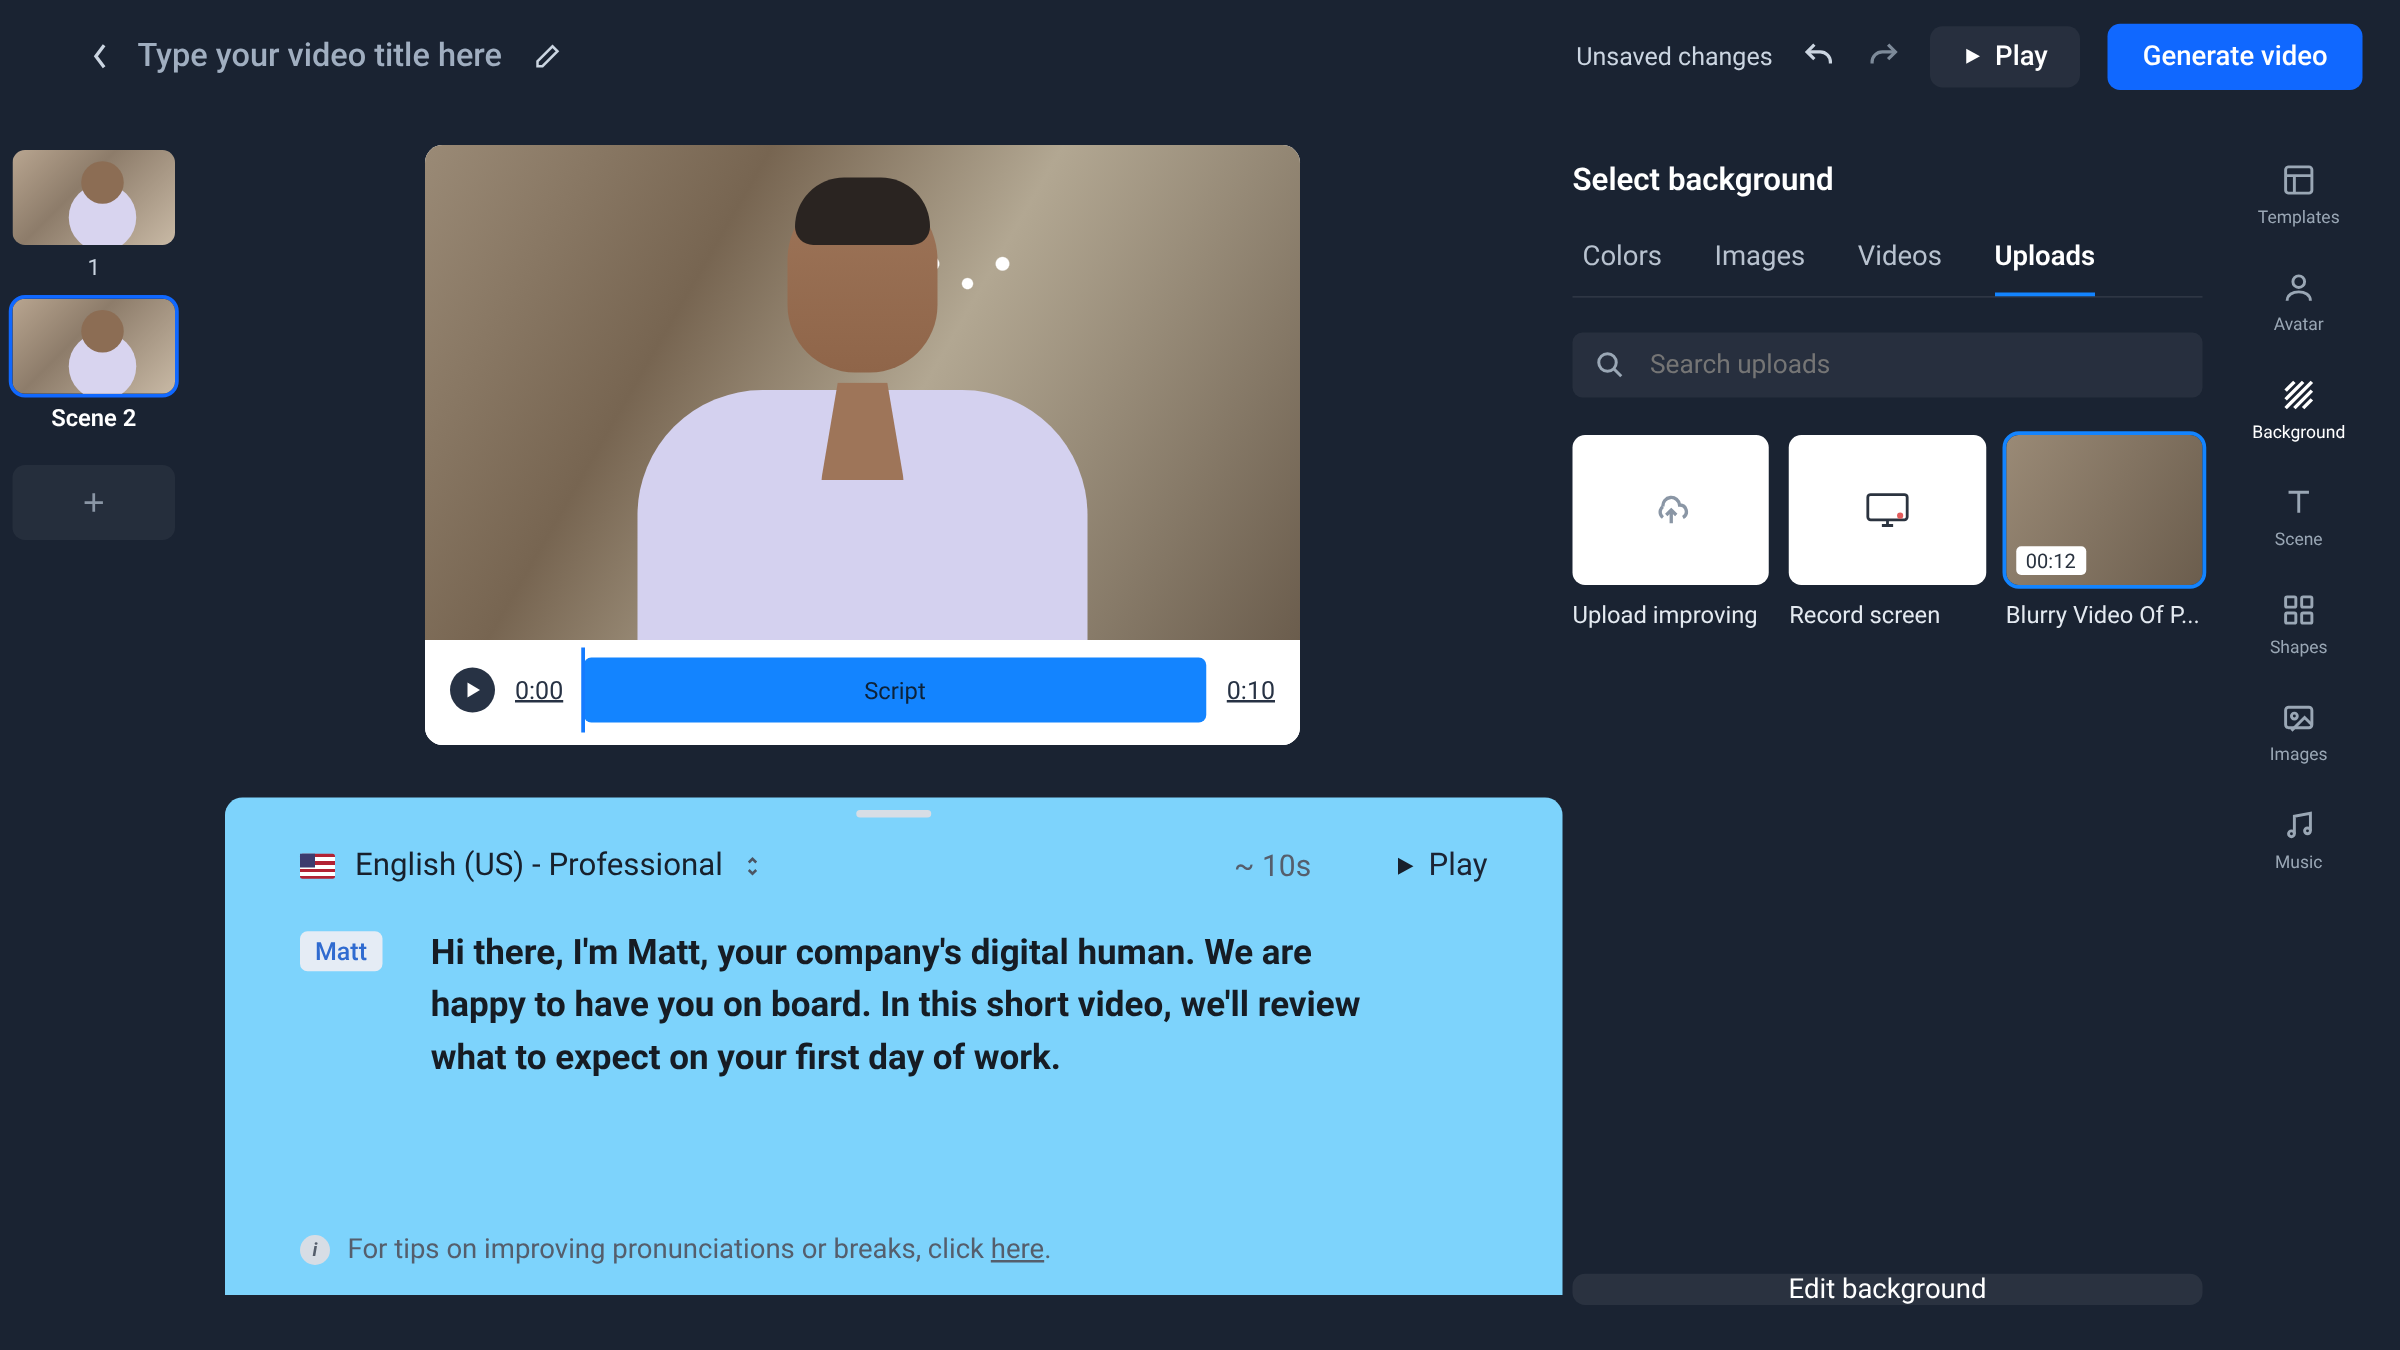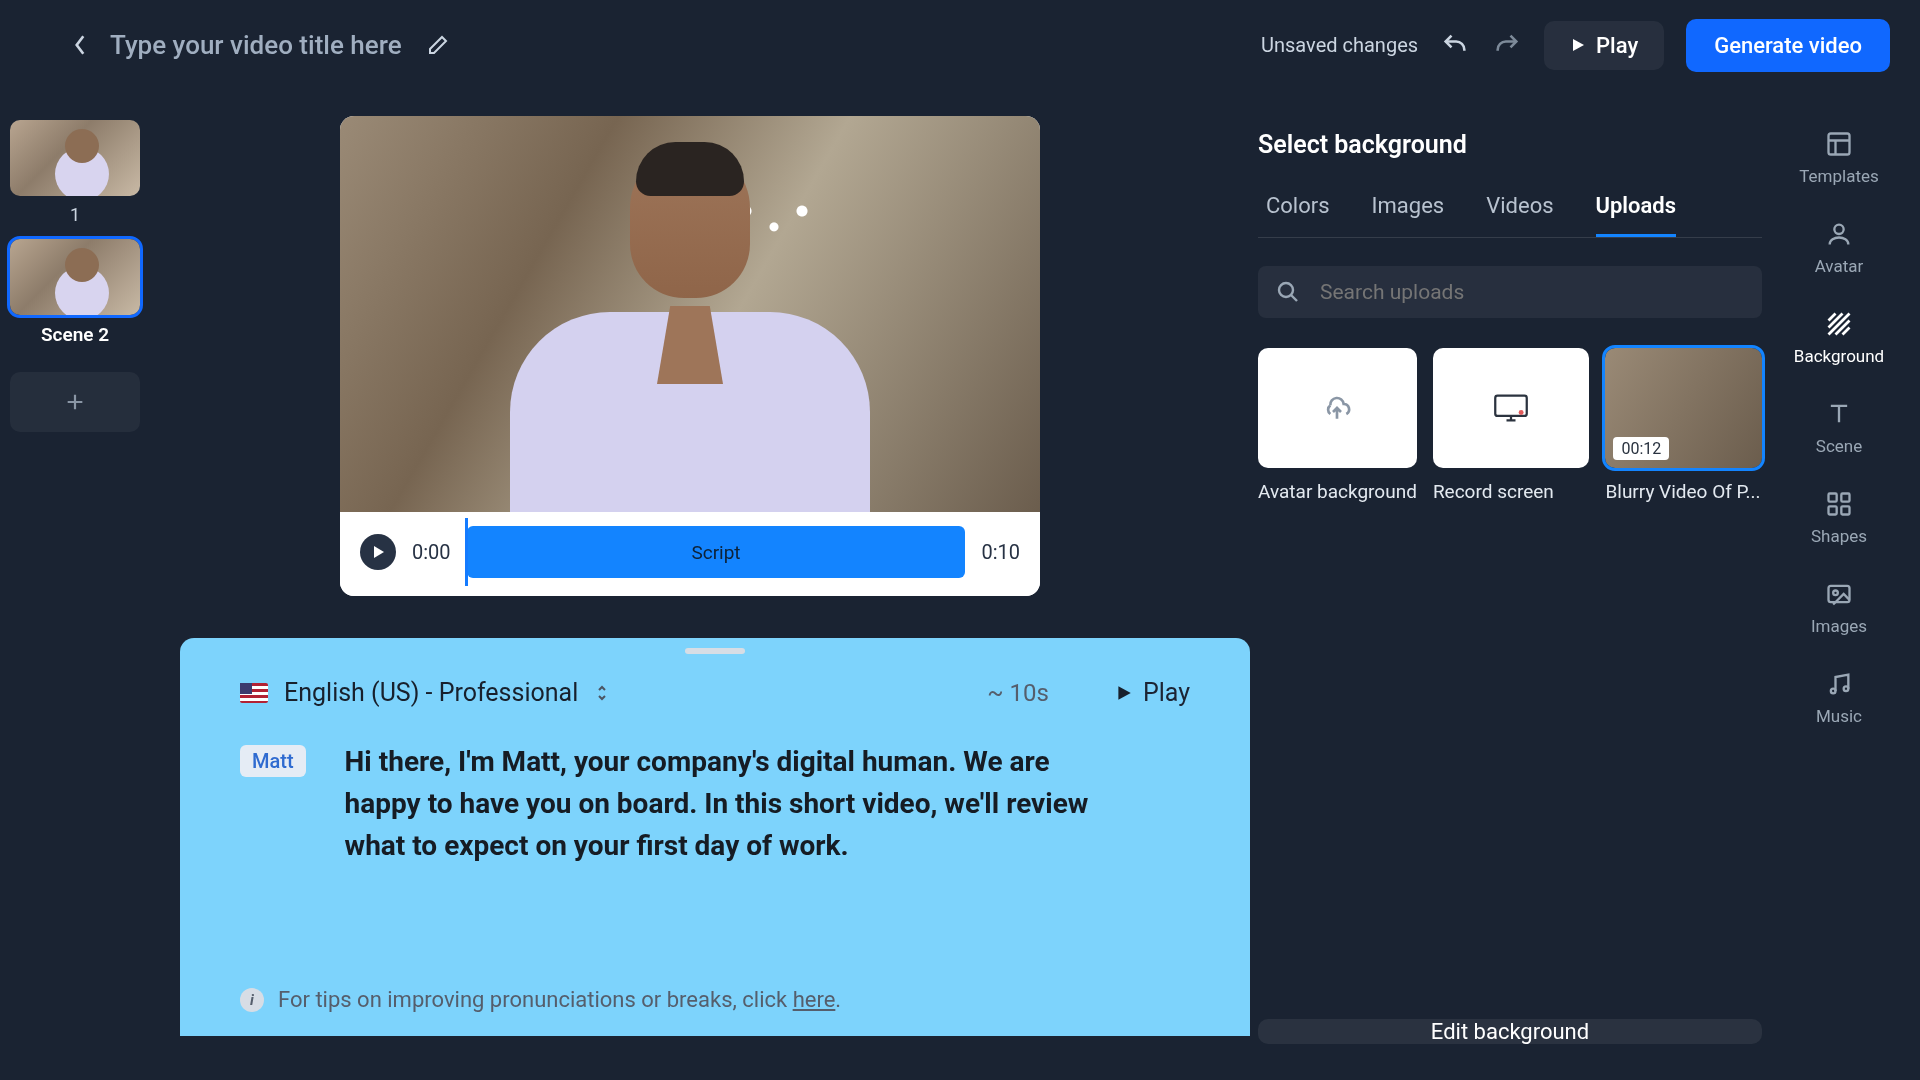--- a/index.html
+++ b/index.html
@@ -36,21 +36,21 @@
 .center-col { flex:1; padding:26px 30px 0 30px; display:flex; flex-direction:column; align-items:center; max-width:1080px; }
 .preview-wrap { background:#fff; border-radius:14px; padding:0; width:700px; overflow:hidden; }
 .preview-img { width:100%; height:396px; background:radial-gradient(circle at 62% 28%, #fff 0 4px, transparent 5px), radial-gradient(circle at 66% 24%, #fff 0 5px, transparent 6px), radial-gradient(circle at 58% 24%, #fff 0 5px, transparent 6px), linear-gradient(120deg,#9a8a76 0%,#776551 30%,#b2a792 55%,#6b5d4d 100%); position:relative; }
 .avatar-head { position:absolute; left:50%; top:8%; transform:translateX(-50%); width:120px; height:150px; border-radius:60px 60px 54px 54px; background:linear-gradient(#9e7559,#8f6549); }
 .avatar-head::before { content:""; position:absolute; top:-6px; left:6px; right:6px; height:54px; border-radius:54px 54px 20px 20px; background:#2a2421; }
 .avatar-body { position:absolute; left:50%; bottom:0; transform:translateX(-50%); width:360px; height:200px; background:#d4d1ef; border-radius:100px 100px 0 0; }
 .avatar-body::after { content:""; position:absolute; left:50%; top:-6px; transform:translateX(-50%); width:66px; height:78px; background:#9e7559; clip-path:polygon(20% 0,80% 0,100% 100%,0 100%); }
 .timeline { display:flex; align-items:center; gap:16px; padding:14px 20px 18px 20px; background:#fff; }
 .play-circ { width:36px; height:36px; border-radius:50%; background:#273244; display:flex; align-items:center; justify-content:center; cursor:pointer; }
 .play-circ svg { width:14px; height:14px; }
-.time-txt { color:#273244; font-size:20px; }
+.time-txt { color:#273244; font-size:20px;text-decoration:underline; }
 .script-bar { flex:1; height:52px; background:#1384ff; border-radius:6px; display:flex; align-items:center; justify-content:center; color:#0d2238; font-size:19px; position:relative; }
 .script-bar::before { content:""; position:absolute; left:-2px; top:-8px; bottom:-8px; width:3px; background:#147bff; }
 
 
 .script-panel { margin-top:42px; width:1070px; background:#7dd3fc; border-radius:14px 14px 0 0; padding:32px 60px 24px 60px; color:#1c2434; align-self:stretch; }
 .drag-handle { width:60px; height:6px; background:#d7dde5; border-radius:3px; margin:-22px auto 24px auto; }
 .script-head { display:flex; align-items:center; gap:16px; }
 .flag { width:28px; height:20px; background:linear-gradient(#b22234 0 15%,#fff 15% 30%,#b22234 30% 45%,#fff 45% 60%,#b22234 60% 75%,#fff 75% 90%,#b22234 90% 100%); position:relative; border-radius:2px; }
 .flag::before { content:""; position:absolute; left:0; top:0; width:12px; height:11px; background:#3c3b6e; }
 .voice-label { font-size:25px; color:#18202c; }
@@ -79,21 +79,21 @@
 .bg-tile .dur { position:absolute; bottom:8px; left:8px; background:#fff; color:#29323f; font-size:16px; padding:2px 8px; border-radius:4px; }
 .bg-caption { font-size:19px; margin-top:12px; color:#e3e9f0; white-space:nowrap; overflow:hidden; text-overflow:ellipsis; }
 .upload-ic { width:32px; height:32px; }
 .monitor-ic { width:36px; height:30px; }
 .edit-bg-btn { margin-top:auto; margin-bottom:36px; background:rgba(255,255,255,.07); border-radius:10px; text-align:center; font-size:22px; cursor:pointer; }
 
 
 .tool-rail { width:98px; display:flex; flex-direction:column; align-items:center; gap:34px; padding-top:40px; }
 .tool-item { display:flex; flex-direction:column; align-items:center; gap:8px; cursor:pointer; color:#9aa7b5; }
 .tool-item.active { color:#fff; }
-.tool-item .t-label { font-size:17px; }
+.tool-item .t-label { font-size:14px; }
 .tool-ic { width:28px; height:28px; }
 </style>
 </head>
 <body>
 
 <div class="header">
   <div class="back-btn">
     <svg viewBox="0 0 12 20" fill="none" stroke="#cbd5e1" stroke-width="2.4">
         <path d="M9 2 3 10l6 8"></path>
       </svg>
@@ -211,21 +211,21 @@
       <input placeholder="Search uploads" style="">
     </div>
     <div class="bg-grid">
       <div class="bg-card">
         <div class="bg-tile">
           <svg class="upload-ic" viewBox="0 0 24 24" fill="none" stroke="#8a96a5" stroke-width="2">
               <path d="M7 10a5 5 0 0 1 10-1 4 4 0 0 1 2 7.5M7 16.5A4 4 0 0 1 7 10"></path>
               <path d="M12 12v8M9 15l3-3 3 3"></path>
             </svg>
         </div>
-        <div class="bg-caption">Avatar background</div>
+        <div class="bg-caption">Upload improving</div>
       </div>
       <div class="bg-card">
         <div class="bg-tile">
           <svg class="monitor-ic" viewBox="0 0 32 26" fill="none" stroke="#2b333f" stroke-width="2">
               <rect x="2" y="2" width="28" height="18" rx="2"></rect>
               <path d="M12 24h8M16 20v4"></path>
               <circle cx="25" cy="17" r="2.2" fill="#e25b5b" stroke="none"></circle>
             </svg>
         </div>
         <div class="bg-caption">Record screen</div>

